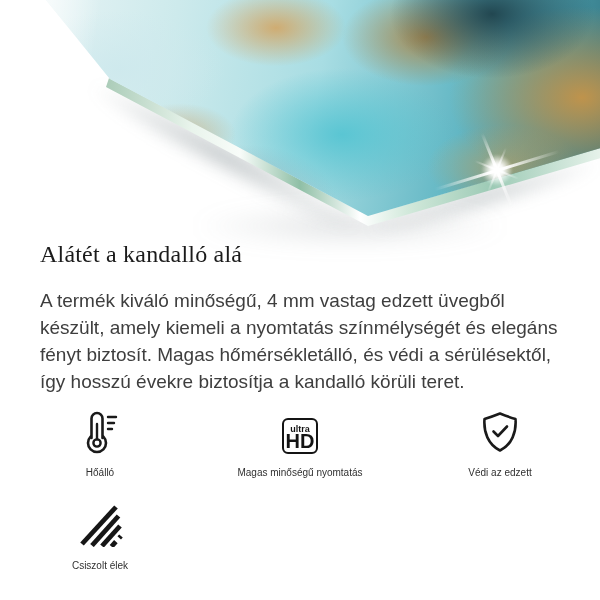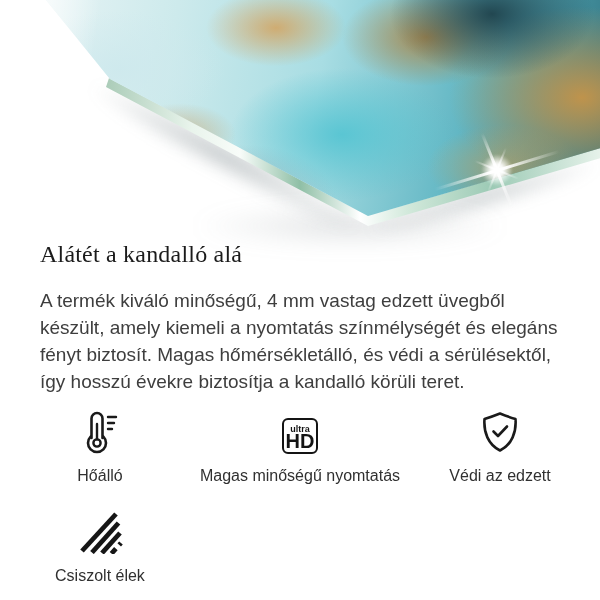--- a/index.html
+++ b/index.html
@@ -83,21 +83,21 @@
     font-size:19px; line-height:27px; color:#3e3e3e;
   }
 
   
   .features {
     margin-top:13px;
     display:grid; grid-template-columns:repeat(3, 1fr); row-gap:23px;
   }
   .feature { display:flex; flex-direction:column; align-items:center; }
   .icon-wrap { height:46px; display:flex; align-items:flex-end; justify-content:center; }
-  .feature-label { margin-top:13px; font-size:16px; color:#303030; white-space:nowrap; }
+  .feature-label { margin-top:13px; font-size:10px; color:#303030; white-space:nowrap; }
 
   .uhd {
     width:36px; height:36px; box-sizing:border-box;
     border:2.5px solid #141414; border-radius:6px;
     display:flex; flex-direction:column; align-items:center; justify-content:center;
     background:#ffffff;
   }
   .uhd .t { font-size:9px;  font-weight:bold; line-height:10px; color:#141414; }
   .uhd .b { font-size:20px; font-weight:bold; line-height:15px; color:#141414; }
 

